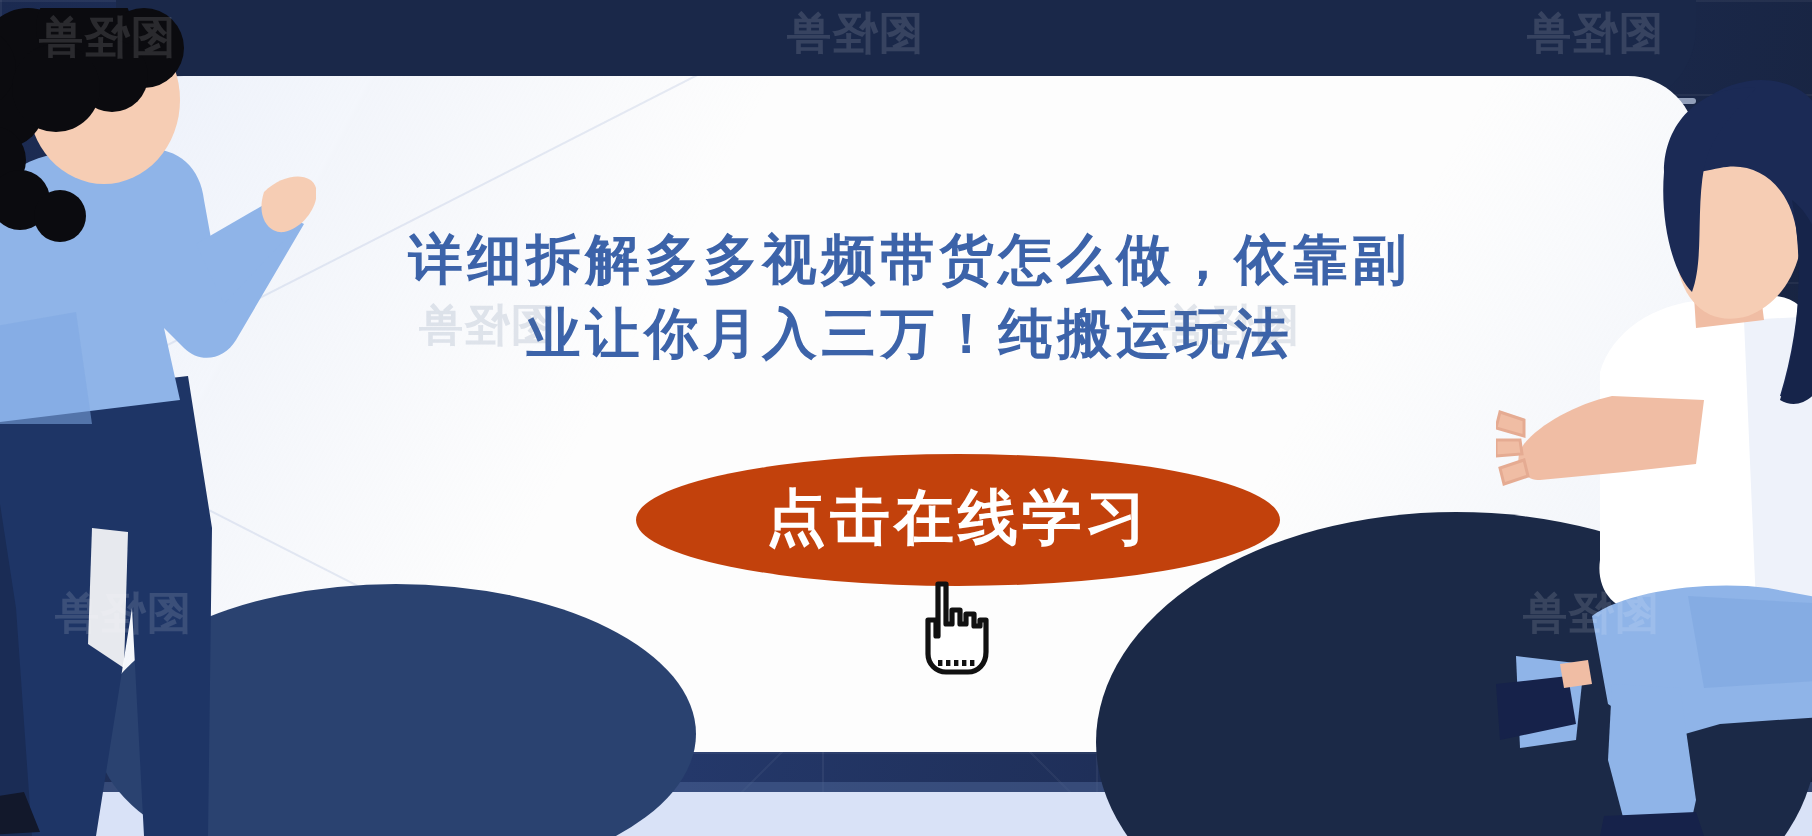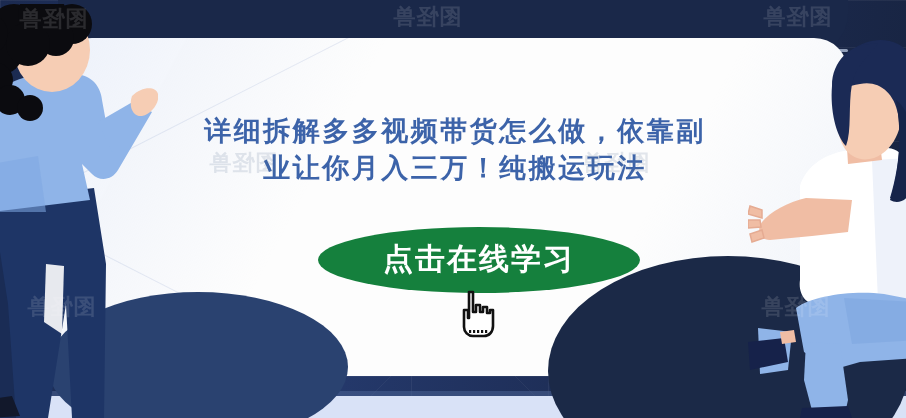--- a/index.html
+++ b/index.html
@@ -91,21 +91,21 @@
   }
   .title-line{
     font-family:"DejaVu Sans","Liberation Sans",sans-serif;
     font-size:27px;font-weight:bold;letter-spacing:2.5px;
     color:#3c63a9;line-height:37px;white-space:nowrap;
   }
 
   
   .cta{
     position:absolute;left:318px;top:227px;width:322px;height:66px;
-    background:#15803d;border-radius:50%;
+    background:#c2410c;border-radius:50%;
     display:flex;align-items:center;justify-content:center;
     cursor:pointer;
   }
   .cta-label{
     color:#ffffff;font-size:30px;font-weight:bold;letter-spacing:2px;
     font-family:"DejaVu Sans","Liberation Sans",sans-serif;
     transform:translateY(-1px);
   }
 
   

